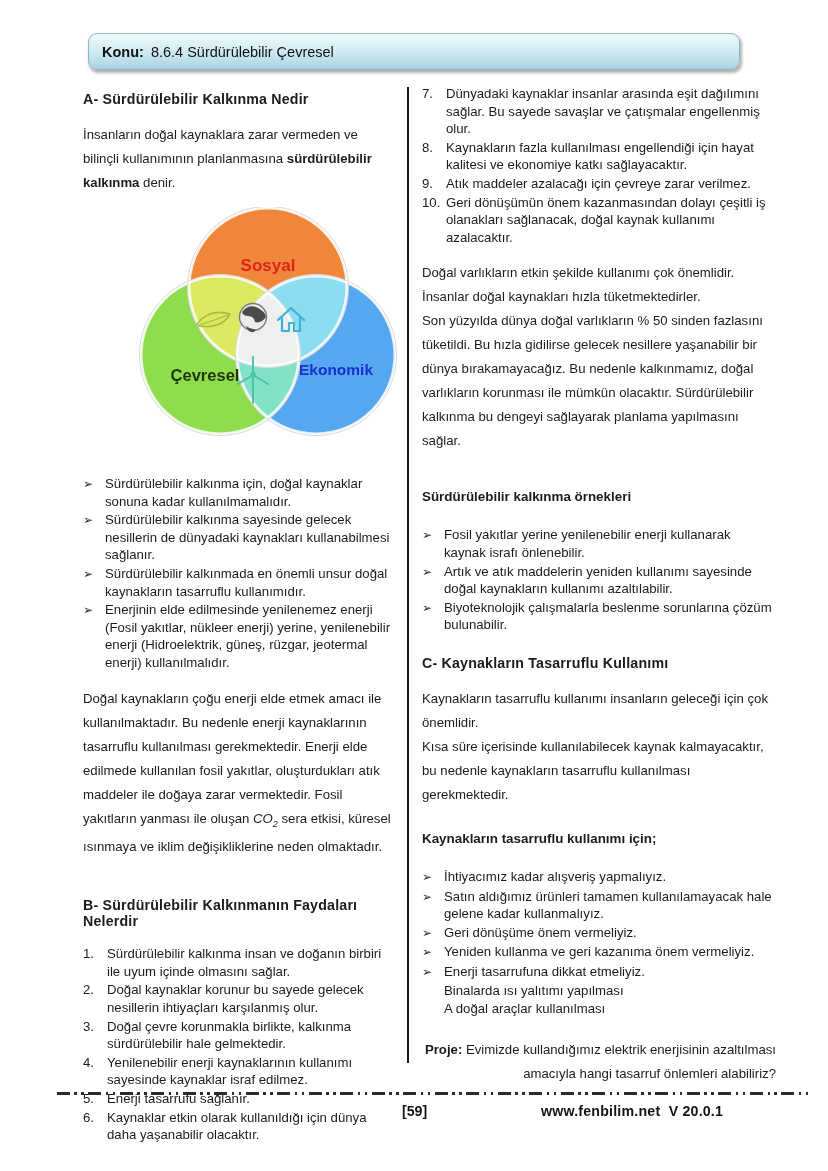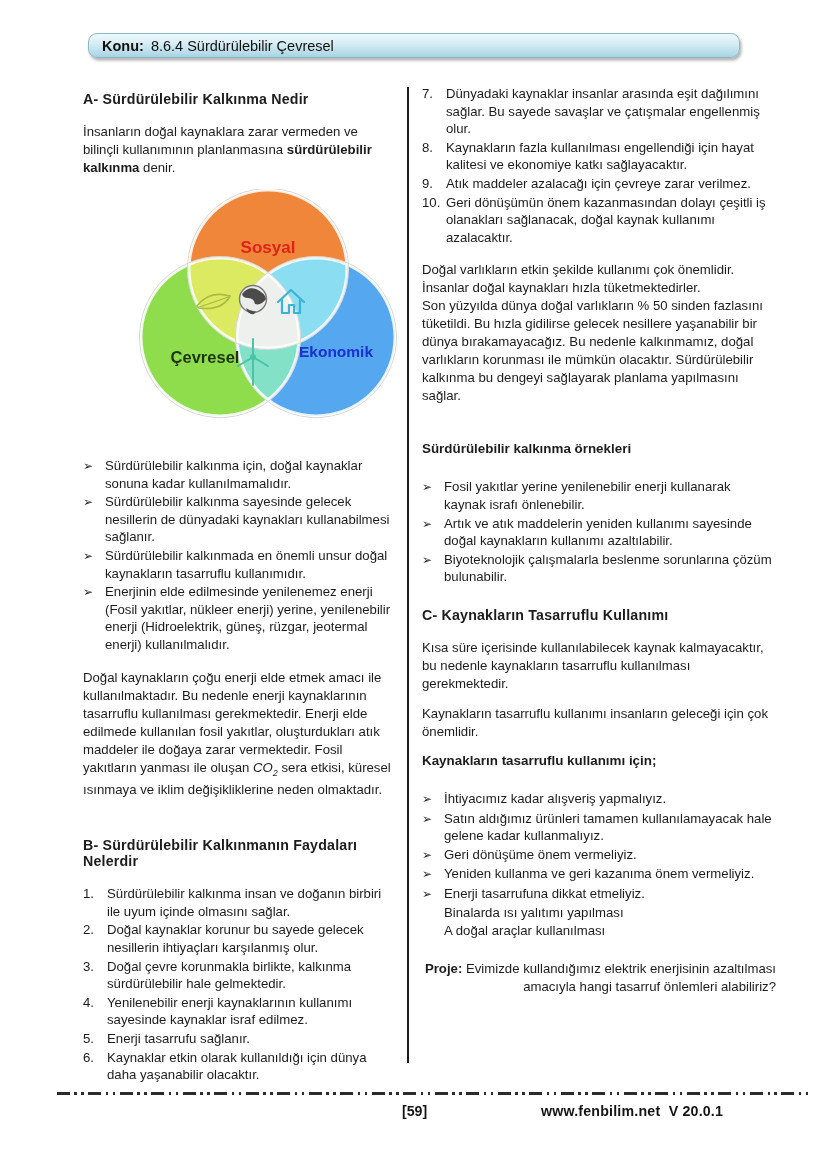--- a/index.html
+++ b/index.html
@@ -5,21 +5,21 @@
   html,body{margin:0;padding:0;}
   body{
     width:828px;height:1171px;background:#ffffff;
     font-family:"Liberation Sans","DejaVu Sans",sans-serif;
     color:#1c1c1c;
   }
   .page{position:relative;width:828px;height:1171px;overflow:hidden;background:#fff;}
 
   
   .banner{
-    position:absolute;left:88px;top:33px;width:652px;height:25px;
+    position:absolute;left:88px;top:33px;width:652px;height:37px;
     border-radius:9px;
     background:linear-gradient(#eef9fc 0%,#d7eef5 40%,#b4dbe7 85%,#a5d2e0 100%);
     border:1px solid #8fb6c3;
     box-shadow:1.5px 2.5px 3px rgba(0,0,0,0.30);
     display:flex;align-items:center;box-sizing:border-box;
     padding:0 13px;font-size:14.5px;color:#111;
   }
   .banner .blabel{font-weight:700;margin-right:7px;}
 
   
@@ -27,21 +27,21 @@
     position:absolute;top:85px;left:8px;width:828px;box-sizing:border-box;
     display:flex;align-items:stretch;
     padding:0 60px 0 75px;min-height:978px;
   }
   .col-left{flex:none;width:324px;padding-right:14px;box-sizing:border-box;}
   .vdivider{flex:none;width:2px;background:#1b1b1b;margin-top:2px;height:976px;}
   .col-right{flex:1;padding-left:13px;box-sizing:border-box;}
 
   .sec-h{font-size:14.2px;font-weight:700;margin:6px 0 16px 0;letter-spacing:0.2px;}
   .sub-h{font-size:13.4px;font-weight:700;margin:4px 0 14px 0;}
-  p.body{font-size:13.2px;line-height:18px;margin:0 0 12px 0;text-align:left;}
+  p.body{font-size:13.2px;line-height:24px;margin:0 0 12px 0;text-align:left;}
   .gap8{height:8px;} .gap14{height:14px;} .gap20{height:20px;}
 
   
   .brow{display:flex;font-size:13.2px;line-height:17.6px;margin:0 0 1px 0;}
   .bm{flex:none;width:22px;color:#2a2a2a;font-size:12px;padding-top:1px;}
   .nm{flex:none;width:24px;}
   .bt{flex:1;}
   .sublines{margin-left:22px;font-size:13.2px;line-height:17.6px;}
 
   sub.f{font-size:9px;}
@@ -247,22 +247,22 @@
         <div class="brow">
             <span class="bm">➢</span>
             <span class="bt">Biyoteknolojik çalışmalarla beslenme sorunlarına çözüm bulunabilir.</span>
           </div>
       </div>
 
       <div class="gap14"></div>
 
       <div class="sec-h">C- Kaynakların Tasarruflu Kullanımı</div>
 
+      <p class="body" style="margin-bottom:0;">Kaynakların tasarruflu kullanımı insanların geleceği için çok önemlidir.</p>
       <p class="body">Kısa süre içerisinde kullanılabilecek kaynak kalmayacaktır, bu nedenle kaynakların tasarruflu kullanılması gerekmektedir.</p>
-      <p class="body" style="margin-bottom:0;">Kaynakların tasarruflu kullanımı insanların geleceği için çok önemlidir.</p>
 
       <div class="gap8"></div>
 
       <div class="sub-h">Kaynakların tasarruflu kullanımı için;</div>
 
       <div class="gap8"></div>
 
       <div>
         <div class="brow">
             <span class="bm">➢</span>

